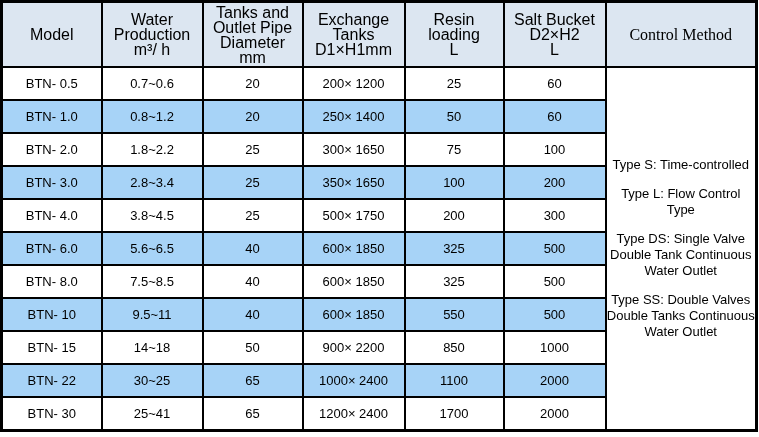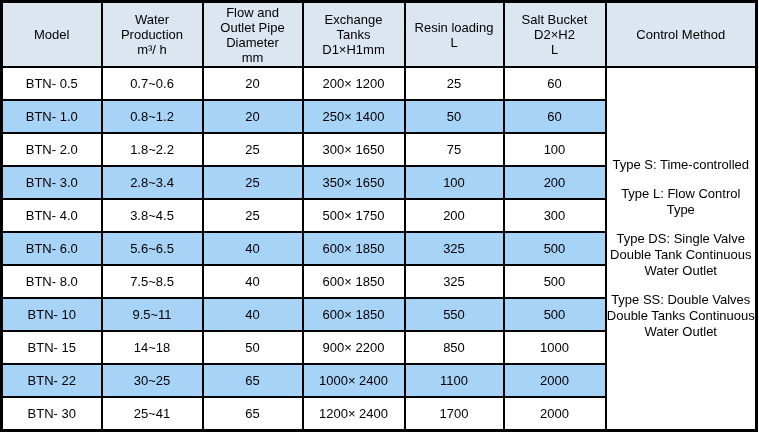--- a/index.html
+++ b/index.html
@@ -28,29 +28,29 @@
   }
   table.spec th, table.spec td {
     border: 2px solid var(--border);
     color: #000;
     font-family: "Liberation Sans", sans-serif;
     overflow: hidden;
   }
   table.spec th {
     background: var(--header-bg);
     font-weight: normal;
-    font-size: 13px;
+    font-size: 16px;
     line-height: 15px;
     height: 63px;
     text-align: center;
     vertical-align: middle;
     padding: 0 1px;
   }
   table.spec th.serif {
-    font-family: Liberation Sans, sans-serif;
+    font-family: Liberation Serif, serif;
   }
   table.spec td {
     font-size: 13px;
     text-align: center;
     vertical-align: middle;
     height: 31px;
     padding: 0;
     background: #fff;
   }
   tr.highlighted td {
@@ -90,21 +90,21 @@
       <tr id="header-row">
           <th>
             <div>Model</div>
           </th>
           <th>
             <div>Water</div>
             <div>Production</div>
             <div>m³/ h</div>
           </th>
           <th>
-            <div>Flow and</div>
+            <div>Tanks and</div>
             <div>Outlet Pipe</div>
             <div>Diameter</div>
             <div>mm</div>
           </th>
           <th>
             <div>Exchange</div>
             <div>Tanks</div>
             <div>D1×H1mm</div>
           </th>
           <th>

